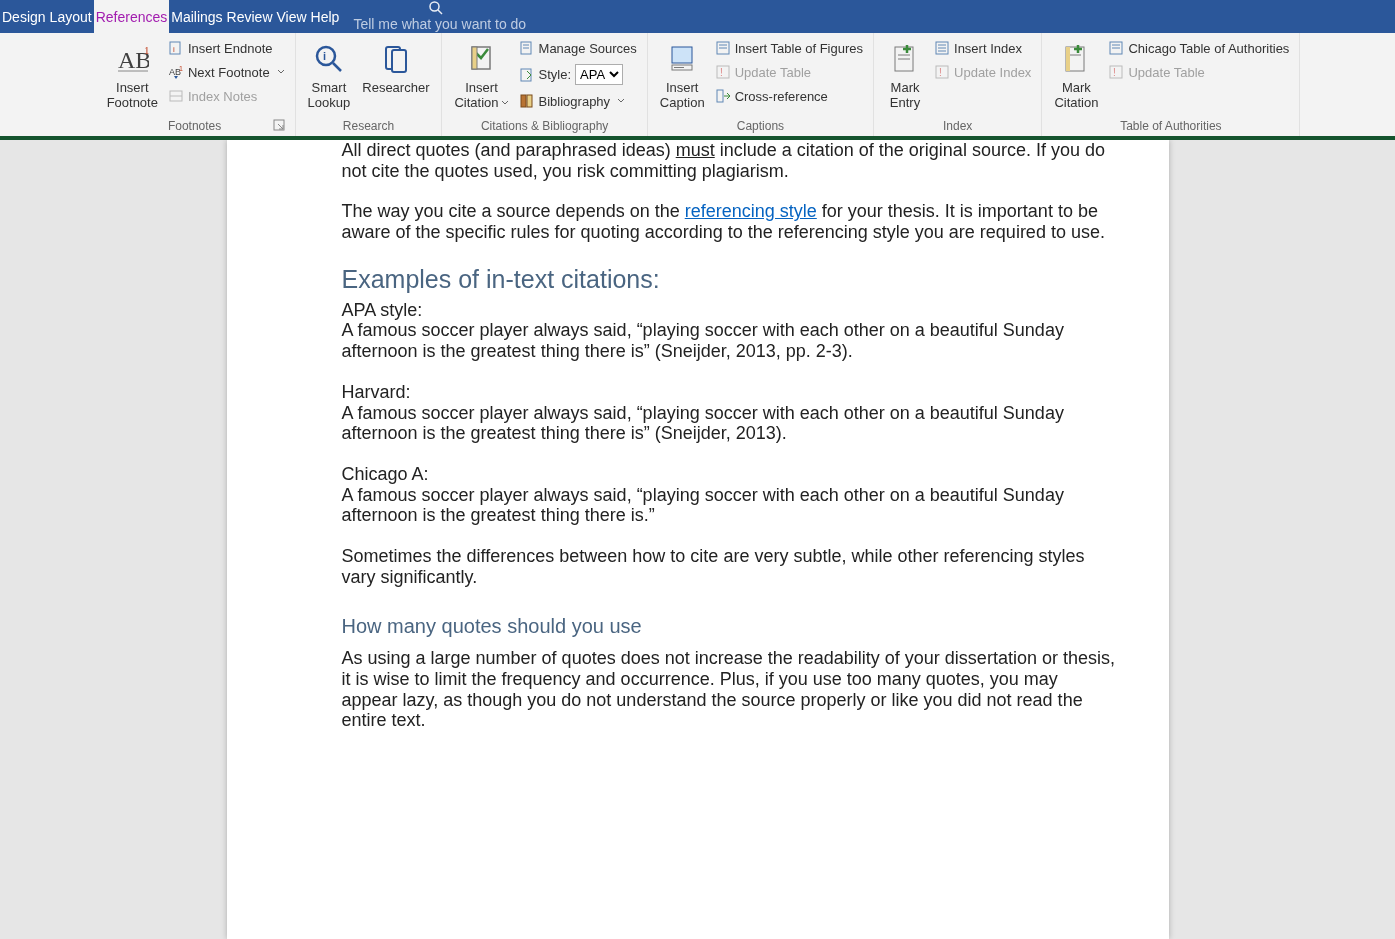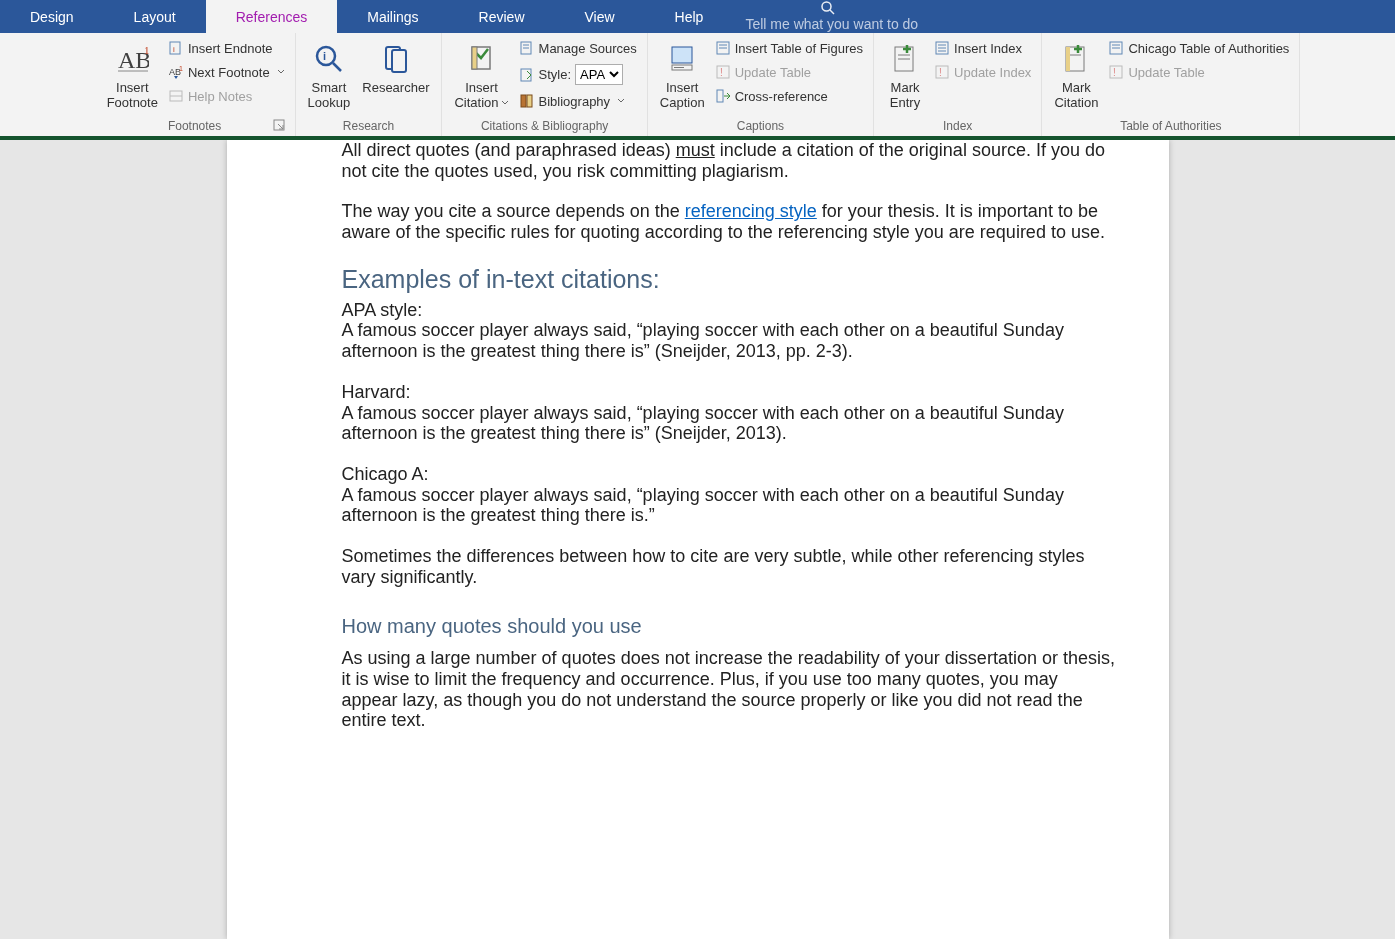--- a/index.html
+++ b/index.html
@@ -1,18 +1,18 @@
 <!DOCTYPE html>
 <html><head>
 <meta charset="utf-8">
 <style>
 * { margin: 0; padding: 0; box-sizing: border-box; }
 body { font-family: "Segoe UI", Tahoma, sans-serif; font-size: 14px; background: #e6e6e6; user-select: none; overflow: hidden; width: 1395px; height: 939px; }
 .tabbar { background: #2b579a; height: 33px; display: flex; align-items: stretch; color: #fff; }
-.tab { padding: 0 30px; display: flex; align-items: center; font-size: 14px; cursor: pointer; }
+.tab { padding: 0 2px; display: flex; align-items: center; font-size: 14px; cursor: pointer; }
 .tab.active { background: #f3f3f3; color: #a21caf; }
 .tellme { display: flex; align-items: center; margin-left: 12px; color: #cfd9ea; opacity: .9; flex-direction: column; }
 .tellme svg { margin-right: 8px; }
 .ribbon { background: #f3f3f3; border-bottom: 4px solid #14532d; height: 107px; display: flex; justify-content: center; }
 .group { border-right: 1px solid #e1e1e1; padding: 3px 6px 0 6px; display: flex; flex-direction: column; justify-content: space-between; }
 .group-body { display: flex; align-items: flex-start; }
 .group-label { text-align: center; font-size: 12px; color: #666; padding: 2px 0 3px 0; position: relative; }
 .bigbtn { display: flex; flex-direction: column; align-items: center; justify-content: flex-start; padding: 2px 6px; min-width: 50px; cursor: pointer; }
 .bigbtn .icon { height: 42px; display: flex; align-items: center; justify-content: center; }
 .bigbtn .lbl { font-size: 13px; line-height: 15px; text-align: center; color: #333; }
@@ -85,21 +85,21 @@
           <span>Next Footnote</span>
           <svg class="dropdown-caret" width="8" height="8" viewBox="0 0 8 8">
               <path d="M1 2 L4 5 L7 2" fill="none" stroke="#666"></path>
             </svg>
         </div>
         <div class="smallbtn disabled">
           <svg width="16" height="16" viewBox="0 0 16 16">
               <rect x="2" y="3" width="12" height="10" fill="none" stroke="#bbb"></rect>
               <line x1="2" y1="8" x2="14" y2="8" stroke="#bbb"></line>
             </svg>
-          <span>Help Notes</span>
+          <span>Index Notes</span>
         </div>
       </div>
     </div>
     <div class="group-label">
       <span>Footnotes</span>
       <svg class="dlg-launcher" viewBox="0 0 14 14">
           <rect x="1" y="1" width="10" height="10" fill="none" stroke="#888"></rect>
           <path d="M5 5 L10 10 M10 6 V10 H6" fill="none" stroke="#888"></path>
         </svg>
     </div>

